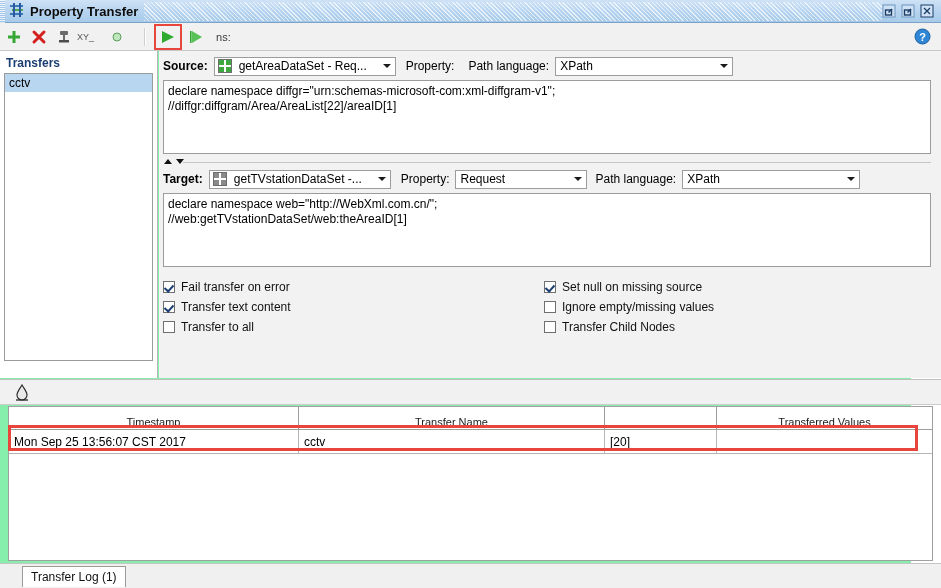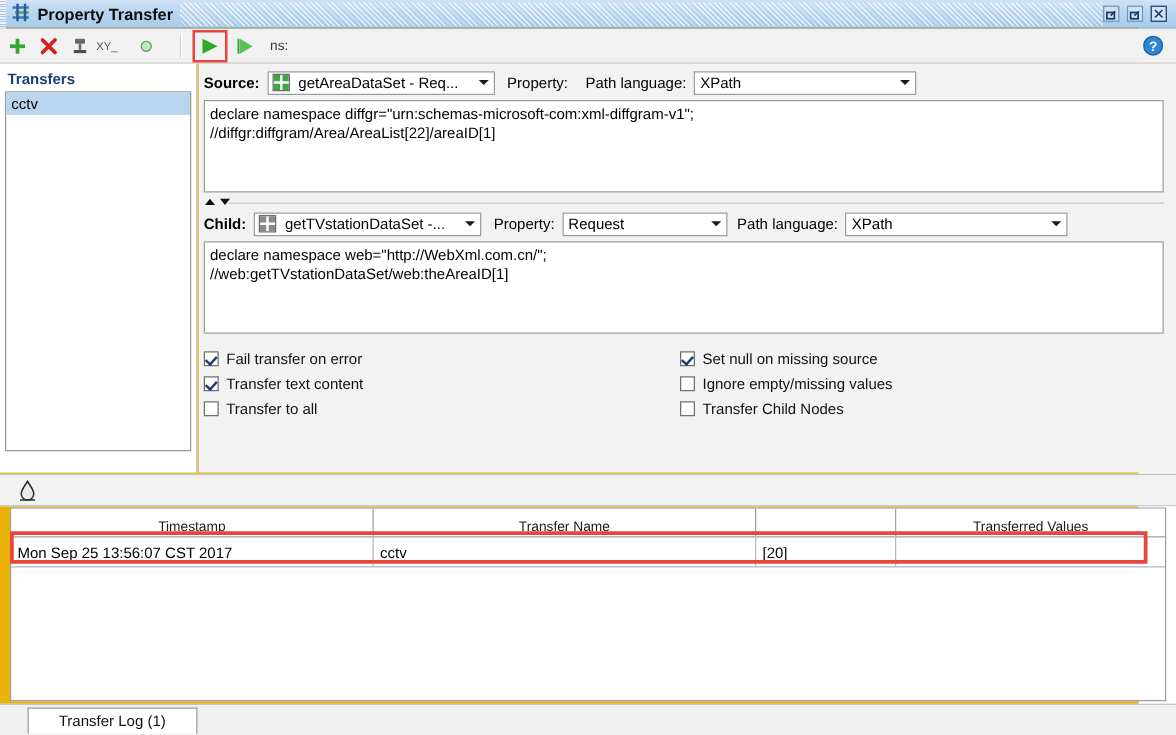--- a/index.html
+++ b/index.html
@@ -13,21 +13,21 @@
     font-family: "Liberation Sans", sans-serif;
     font-size: 12px;
     color: #000000;
     overflow: hidden;
     position: relative;
   }
   .window {
     width: 911px;
     height: 588px;
     position: relative;
-    background: #eab308;
+    background: #86efac;
     box-sizing: border-box;
   }
 
   
   .titlebar {
     position: absolute;
     left: 0; top: 0;
     width: 941px; height: 23px;
     background: linear-gradient(to bottom, #cfe2f6 0%, #b7d4f0 50%, #a8cbe9 100%);
     border-bottom: 1px solid #7ba2c9;
@@ -409,21 +409,21 @@
     left: 0; top: 563px;
     width: 941px; height: 25px;
     background: #f0f0f0;
     border-top: 1px solid #c4c4c4;
     box-sizing: border-box;
   }
   .tab {
     position: absolute;
     left: 22px; top: 2px;
     height: 21px;
-    padding: 0 24px;
+    padding: 0 8px;
     line-height: 21px;
     font-size: 12px;
     color: #111;
     background: #ffffff;
     border: 1px solid #9b9b9b;
     border-bottom: none;
     box-sizing: border-box;
     white-space: nowrap;
   }
 </style>
@@ -544,21 +544,21 @@
     <div class="editor">declare namespace diffgr="urn:schemas-microsoft-com:xml-diffgram-v1";
 //diffgr:diffgram/Area/AreaList[22]/areaID[1]</div>
 
     <div class="arrows-row">
       <div class="sep-line"></div>
       <span class="chev up"></span>
       <span class="chev down"></span>
     </div>
 
     <div class="row">
-      <span class="row-label">Child:</span>
+      <span class="row-label">Target:</span>
       <div class="combo combo-src">
         <span class="ds-icon gray">
             <i class="a"></i>
             <i class="b"></i>
             <i class="c"></i>
             <i class="d"></i>
           </span>
         <span class="txt">getTVstationDataSet -...</span>
         <span class="arrow"></span>
       </div>

